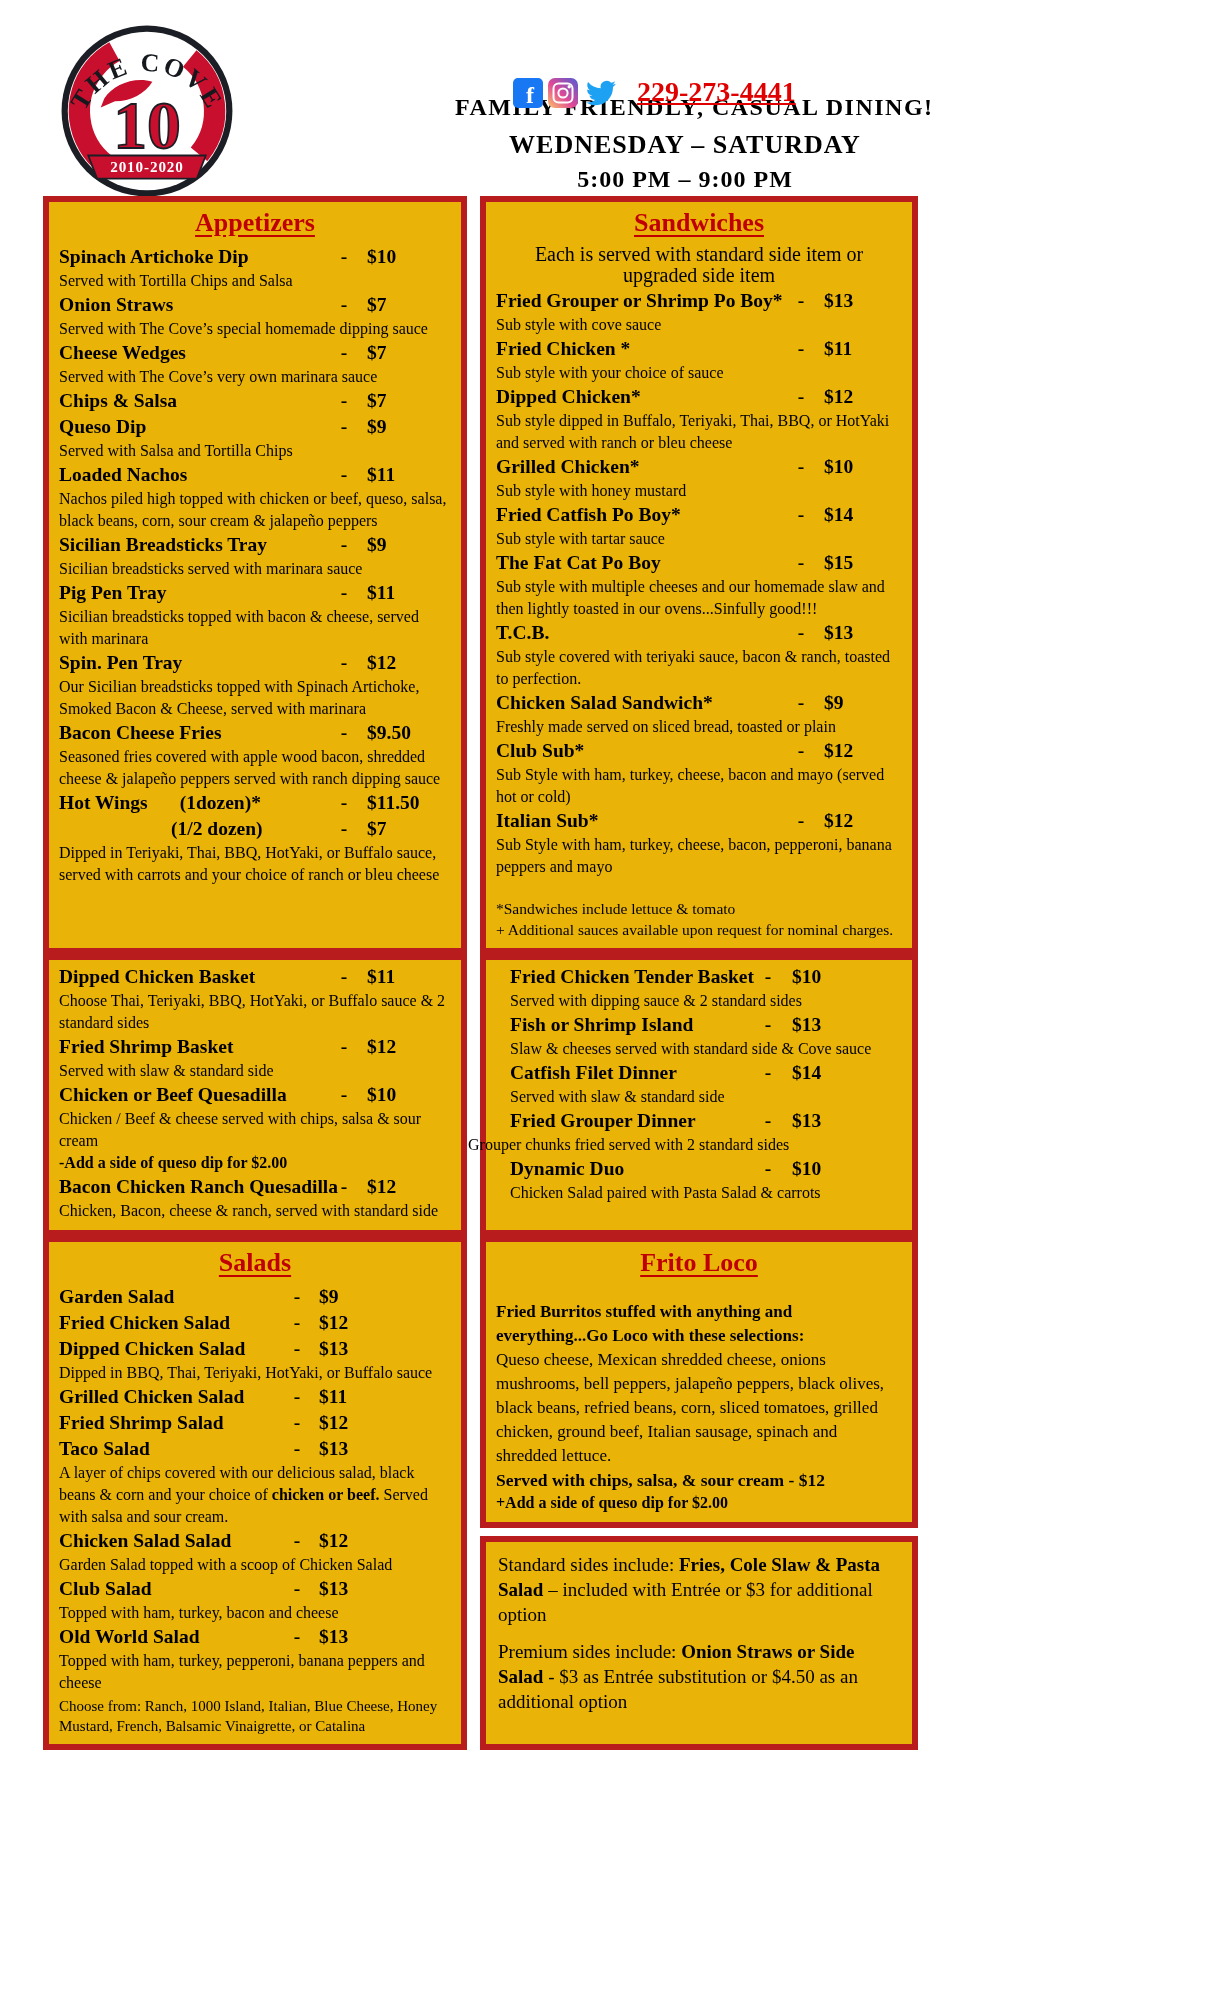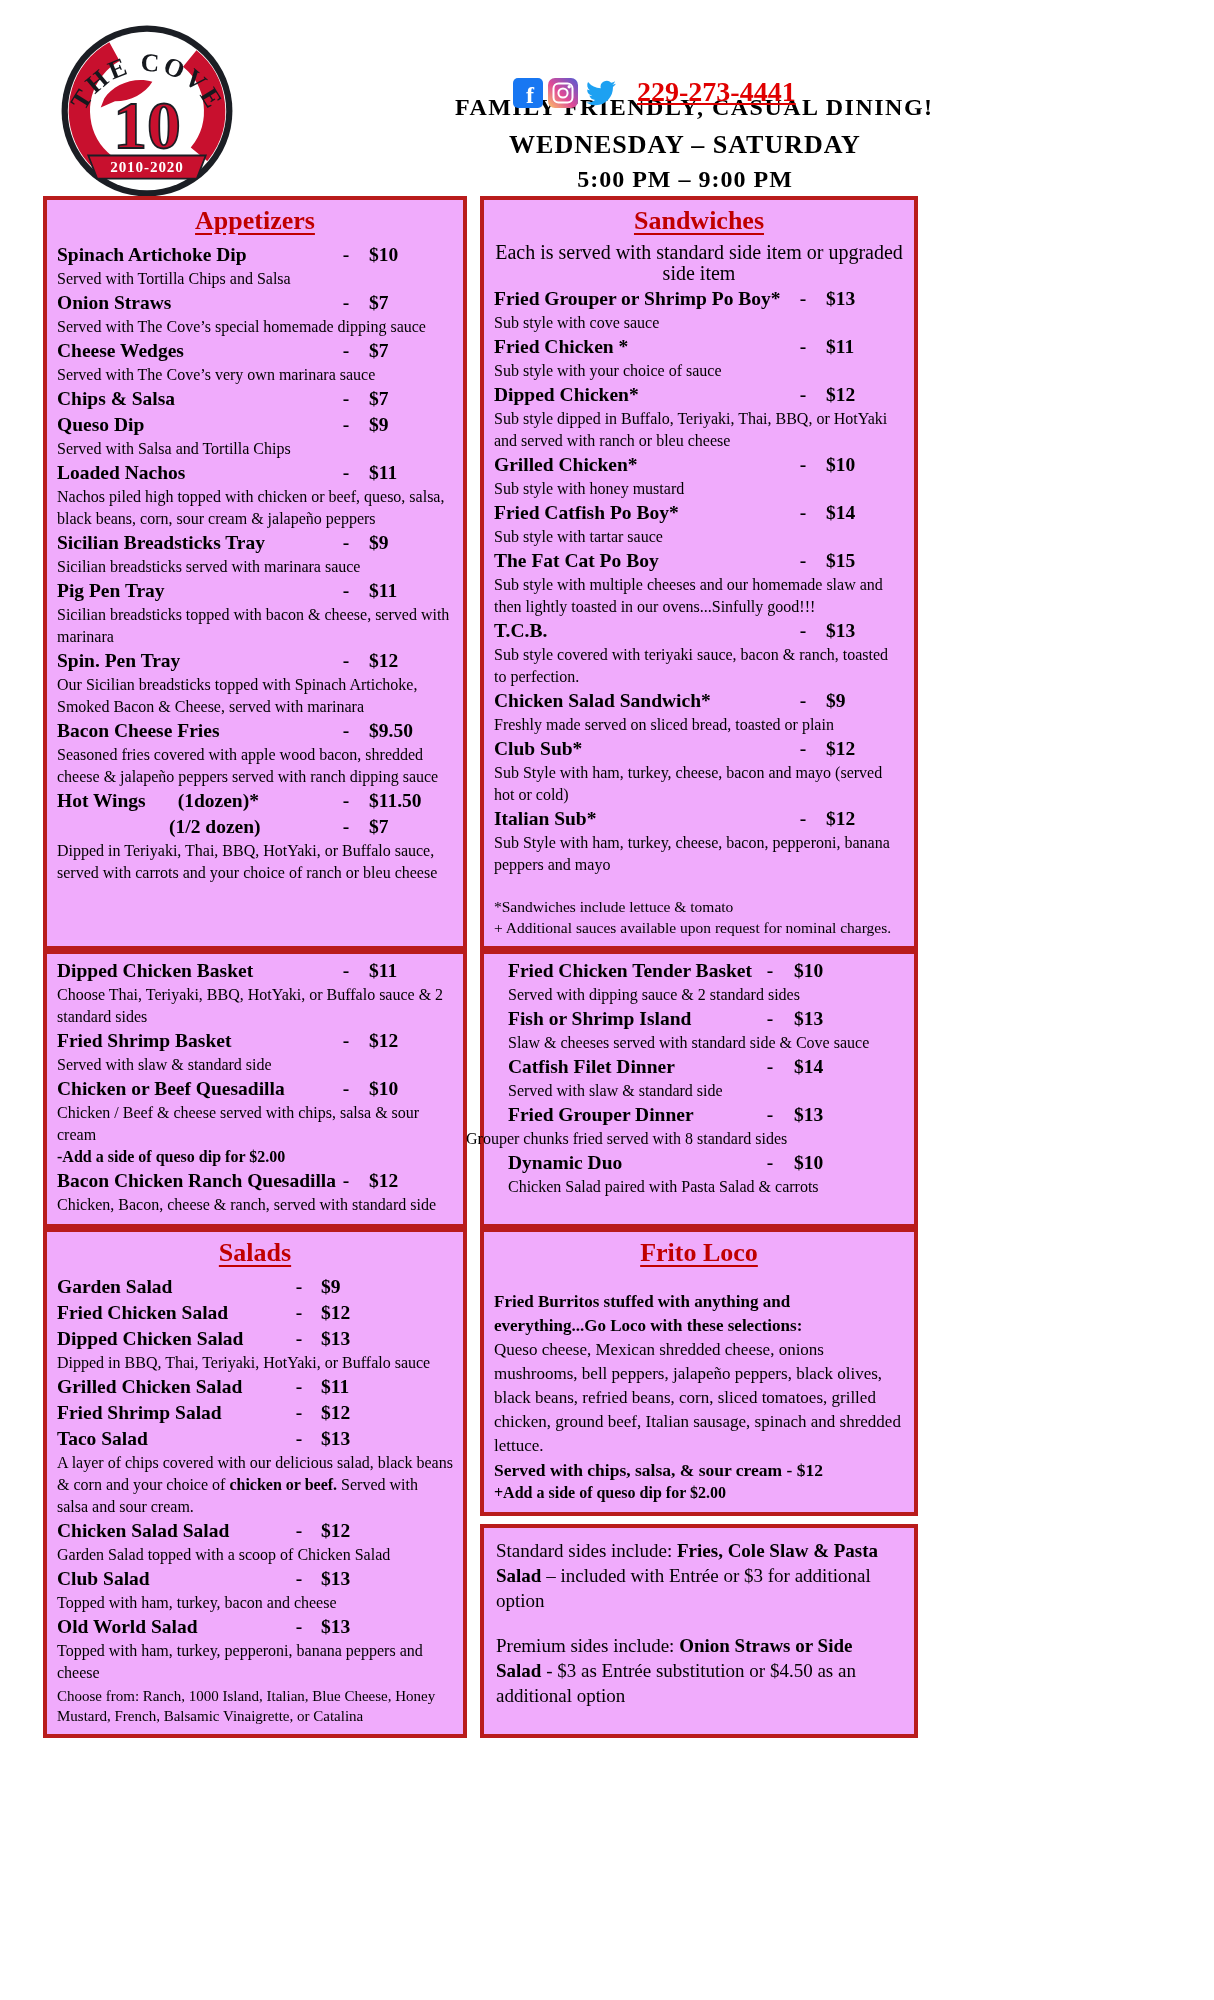--- a/index.html
+++ b/index.html
@@ -18,21 +18,21 @@
   .tagline { position:absolute; left:0; top:10px; width:100%; font-weight:bold; font-size:24px; letter-spacing:1.5px; z-index:1; white-space:nowrap; }
   .social  { position:absolute; left:58px; top:-6px; display:flex; gap:5px; align-items:center; z-index:2; }
   .social span { display:inline-flex; }
   .phone   { position:absolute; left:182px; top:-8px; color:#e00000; font-weight:bold; font-size:28px; z-index:3; text-decoration:underline; white-space:nowrap; }
   .days  { font-weight:bold; font-size:26px; letter-spacing:1px; margin-top:2px; }
   .hours { font-weight:bold; font-size:24px; letter-spacing:1px; margin-top:6px; }
 
   
   .menu { position:absolute; left:43px; top:196px; width:875px;
           display:grid; grid-template-columns:424px 438px; column-gap:13px; row-gap:0; }
-  .box { border:4px solid #b91c1c; background:#f0abfc; padding:4px 10px 8px; }
+  .box { border:6px solid #b91c1c; background:#eab308; padding:4px 10px 8px; }
   .right-stack { display:flex; flex-direction:column; gap:8px; }
   .right-stack .box:last-child { flex:1; }
 
   .stitle { color:#c00000; text-align:center; font-size:26px; font-weight:bold;
             text-decoration:underline; text-underline-offset:4px; margin:2px 0 6px; }
 
   .iline { display:grid; grid-template-columns:1fr 46px 84px; font-weight:bold; font-size:19.5px; line-height:26px; }
   .nm  { white-space:nowrap; min-width:0; }
   .dsh { text-align:center; }
   .prc { text-align:left; }
@@ -53,21 +53,21 @@
   .qual  { margin-left:32px; }
   .qual2 { margin-left:112px; }
   .dressings { font-size:15px; line-height:20px; margin-top:2px; }
 
   .sec-frito .fintro { font-weight:bold; font-size:17px; line-height:24px; margin-top:22px; }
   .sec-frito .fbody  { font-size:17px; line-height:24px; }
   .sec-frito .fserved{ font-weight:bold; font-size:17.5px; line-height:24px; }
   .sec-frito .fadd   { font-weight:bold; font-size:16px; line-height:22px; }
 
   .sec-sides { padding:10px 12px; font-size:19px; line-height:25px; }
-  .sec-sides p + p { margin-top:20px;font-family:Liberation Serif, serif; }
+  .sec-sides p + p { margin-top:12px;font-family:Liberation Serif, serif; }
 </style>
 </head>
 <body>
 
 <div class="page">
 
   <header>
     <div class="logo">
       <svg viewBox="0 0 200 200" width="178" height="178">
         <circle cx="100" cy="100" r="96" fill="#1b1e24"></circle>
@@ -341,21 +341,21 @@
           <span class="dsh">-</span>
           <span class="prc">$14</span>
         </div>
       <div class="idesc">Served with slaw &amp; standard side</div>
 
       <div class="iline">
           <span class="nm">Fried Grouper Dinner</span>
           <span class="dsh">-</span>
           <span class="prc">$13</span>
         </div>
-      <div class="idesc outdent">Grouper chunks fried served with 8 standard sides</div>
+      <div class="idesc outdent">Grouper chunks fried served with 2 standard sides</div>
 
       <div class="iline">
           <span class="nm">Dynamic Duo</span>
           <span class="dsh">-</span>
           <span class="prc">$10</span>
         </div>
       <div class="idesc">Chicken Salad paired with Pasta Salad &amp; carrots</div>
     </section>
 
     <section class="box sec-salads">

